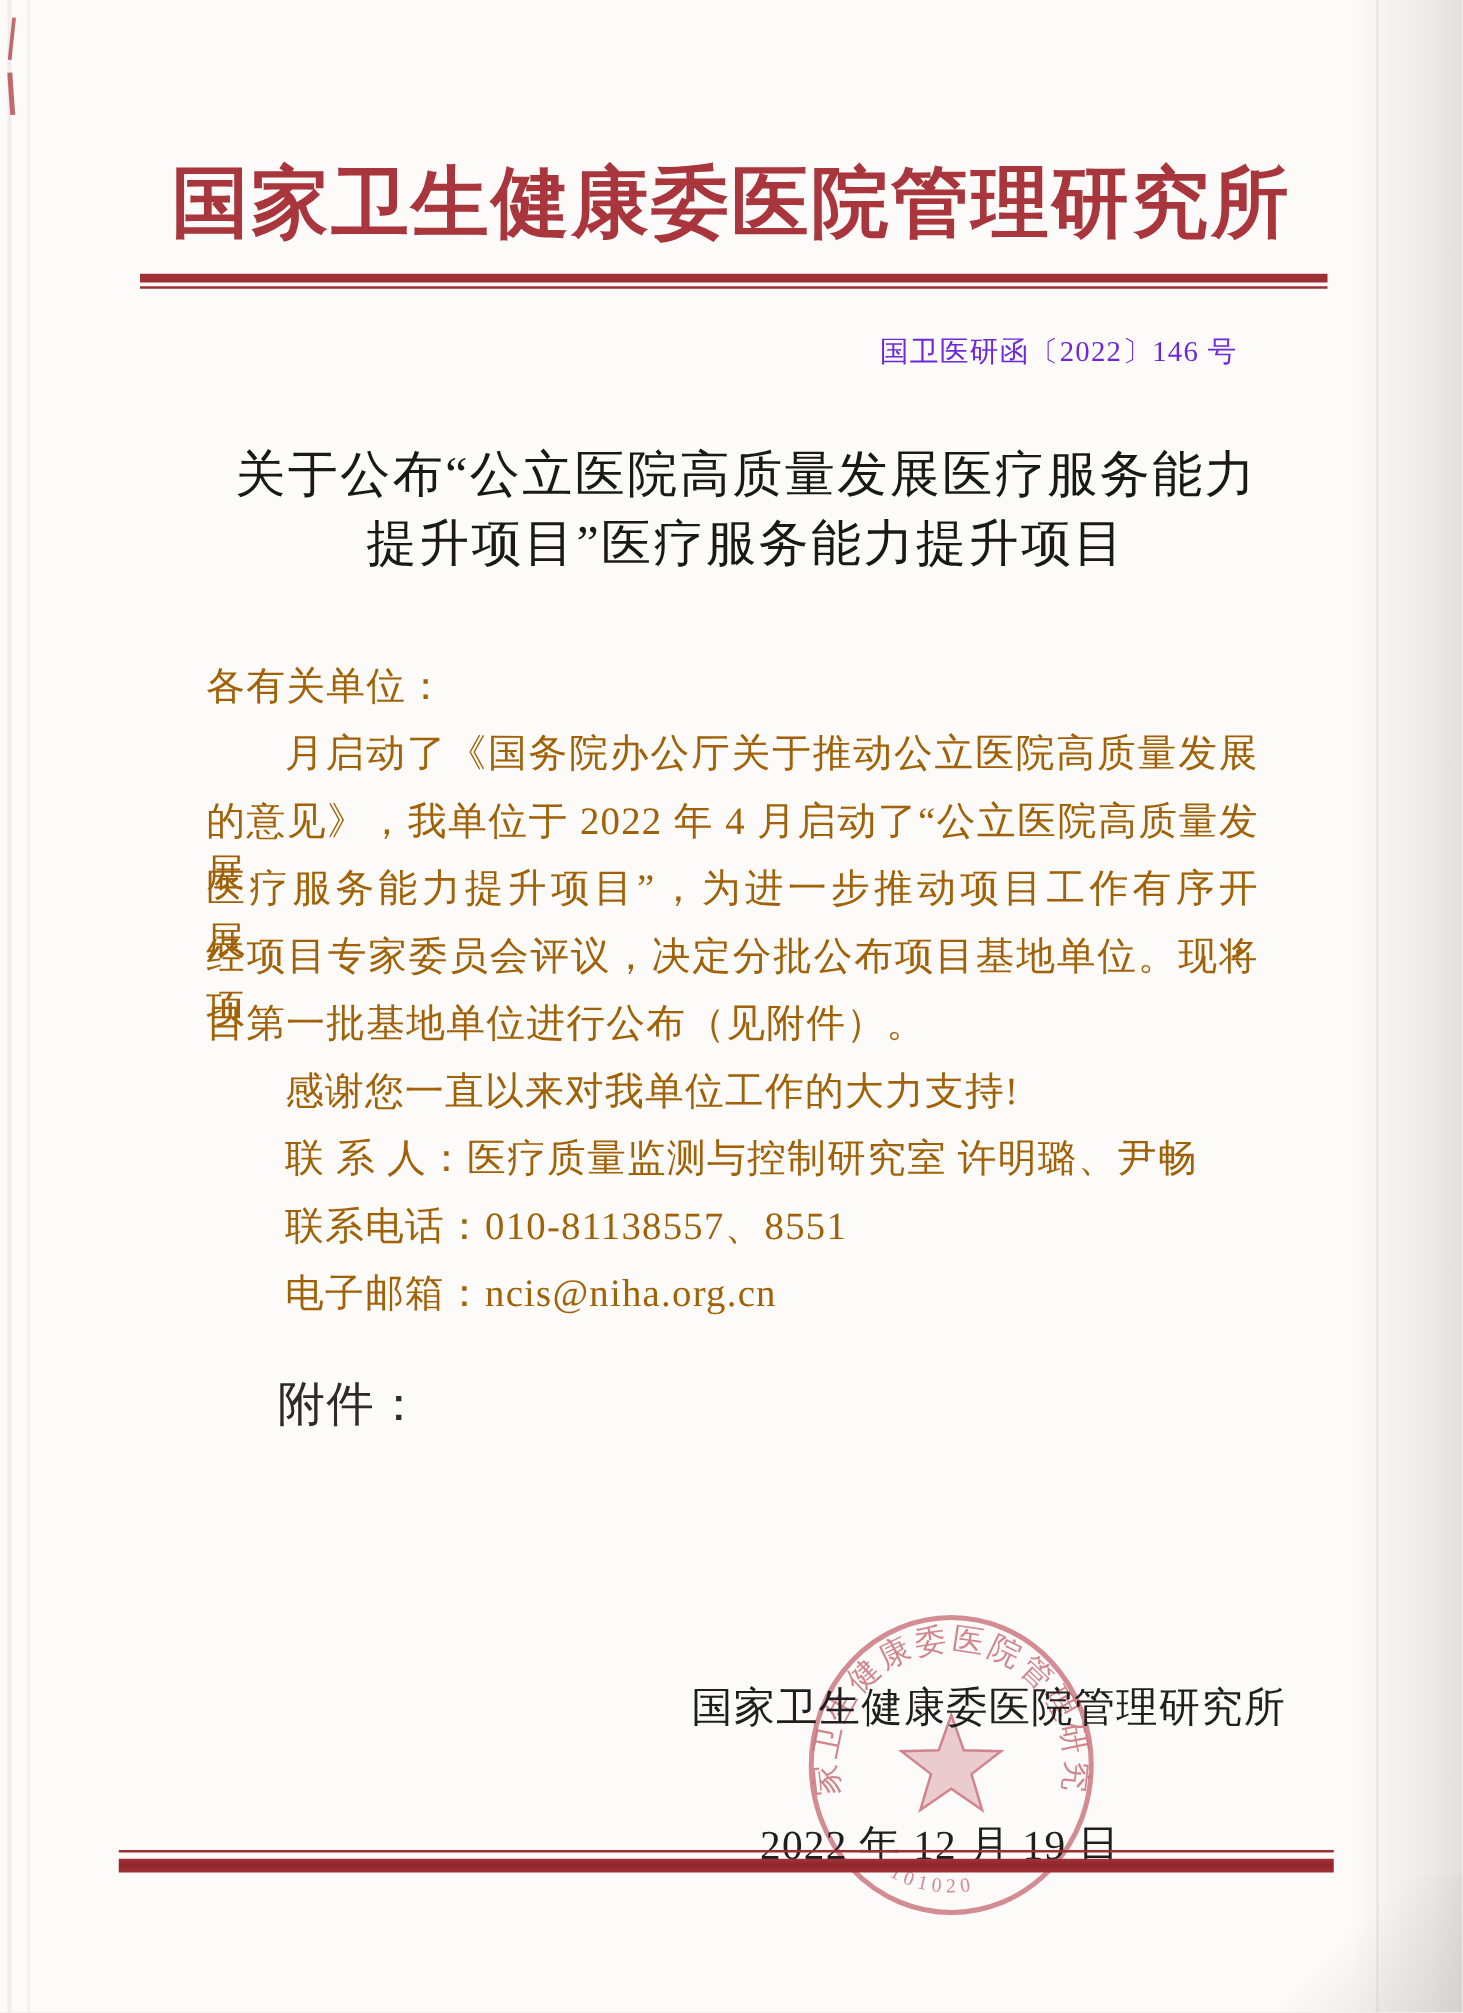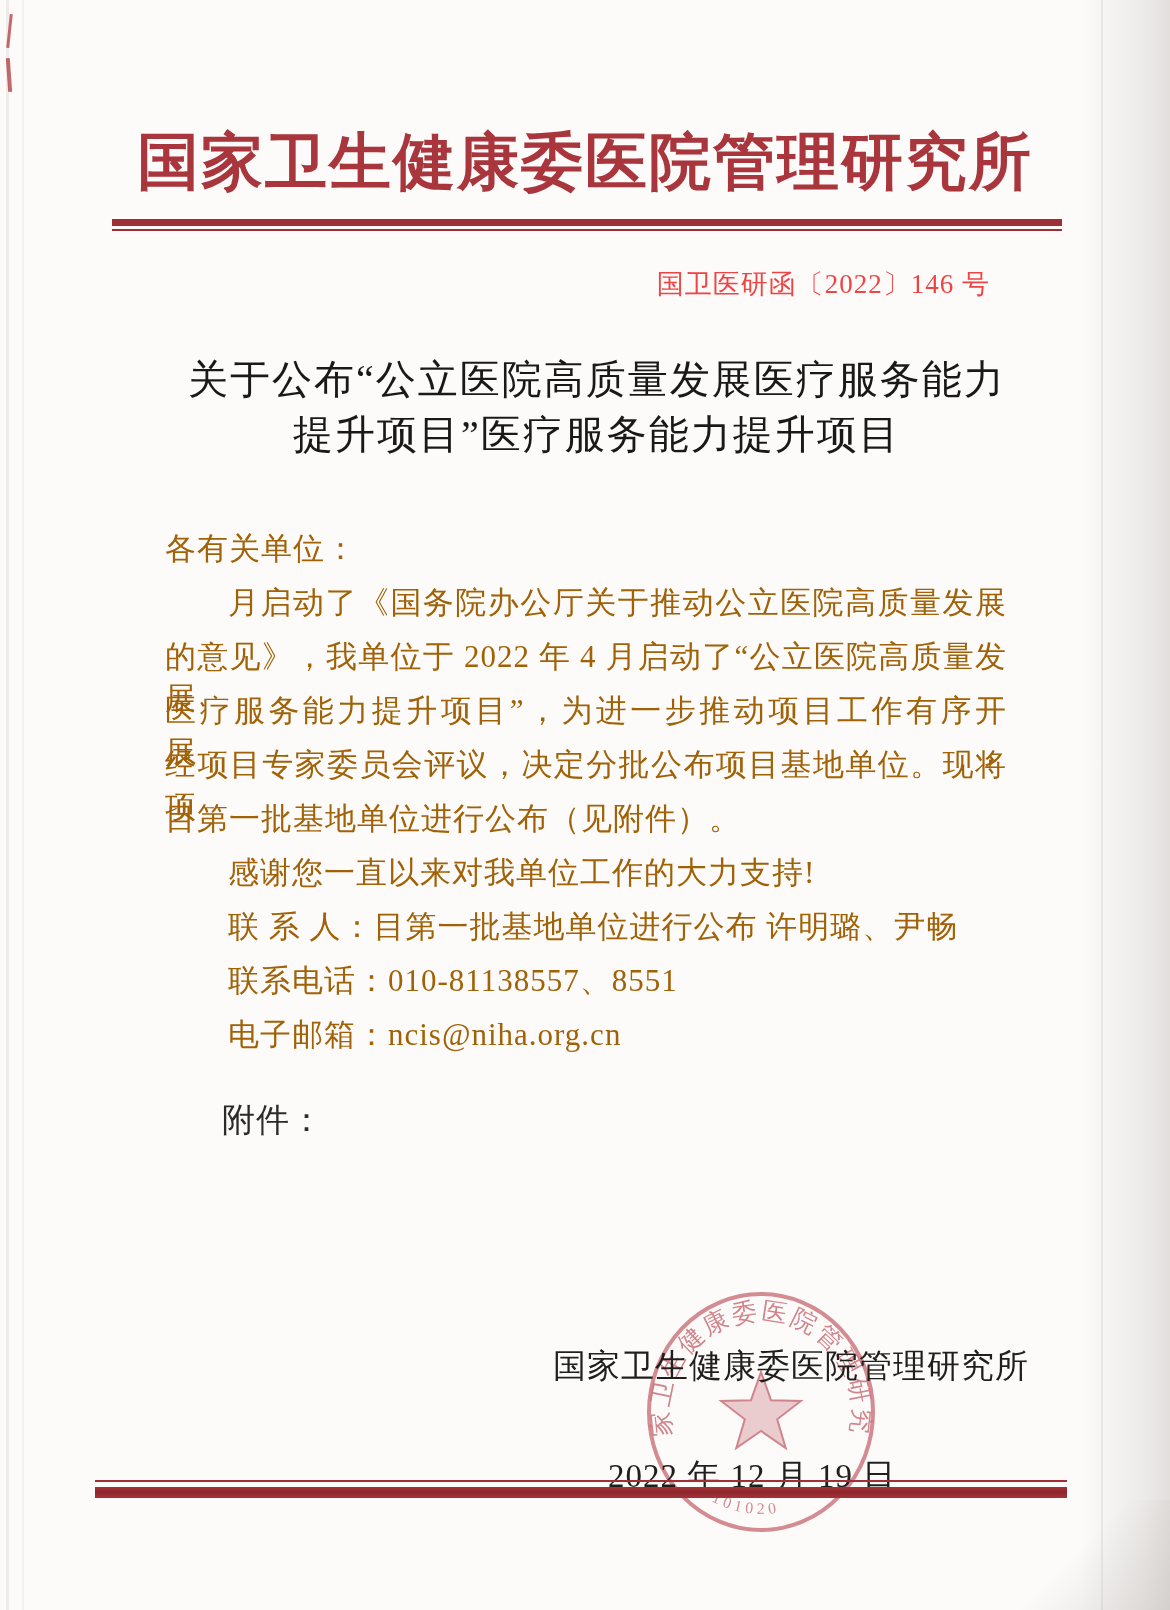--- a/index.html
+++ b/index.html
@@ -32,40 +32,40 @@
   }
   .rule{position:absolute;background:#9d2f35;}
   .rule-top-thick{left:112px;top:219px;width:950px;height:7px;}
   .rule-top-thin{left:112px;top:229px;width:950px;height:2px;}
   .rule-bottom-thin{left:95px;top:1480px;width:972px;height:2px;z-index:3;}
   .rule-bottom-thick{left:95px;top:1487px;width:972px;height:11px;z-index:3;
     background:linear-gradient(to bottom,#a23338,#8e262c 45%,#a23338);}
 
   .doc-number{
     position:absolute;top:266px;right:180px;
-    font-size:27px;letter-spacing:1px;color:#ef4444;white-space:nowrap;
+    font-size:23px;letter-spacing:1px;color:#6d28d9;white-space:nowrap;
   }
 
   .doc-title{
     position:absolute;left:0;top:352px;width:100%;
     text-align:center;font-size:40px;font-weight:400;
     line-height:55px;letter-spacing:2px;color:#1b1918;margin-left:12px;
   }
 
   .body-block{
     position:absolute;left:165px;top:528px;width:842px;
     font-size:31px;color:#a16207;letter-spacing:1px;
   }
   .line{height:54px;white-space:nowrap;}
   .ind{padding-left:63px;}
   .just{white-space:normal;text-align:justify;text-align-last:justify;}
 
   .attachment{
     position:absolute;left:222px;top:1098px;width:800px;
-    font-size:33px;letter-spacing:1px;color:#2d2a28;display:flex;flex-direction:column;
+    font-size:38px;letter-spacing:1px;color:#2d2a28;display:flex;flex-direction:column;
   }
   .att-label{white-space:nowrap;}
   .att-content .line{height:54px;}
 
   .sig-org{
     position:absolute;left:553px;top:1344px;z-index:3;
     font-size:33px;letter-spacing:1px;color:#211f1d;white-space:nowrap;
   }
   .sig-date{
     position:absolute;left:608px;top:1422px;z-index:3;
@@ -98,21 +98,21 @@
   </div>
 
   <div class="body-block">
     <div class="line">各有关单位：</div>
     <div class="line ind just">月启动了《国务院办公厅关于推动公立医院高质量发展</div>
     <div class="line just">的意见》，我单位于 2022 年 4 月启动了“公立医院高质量发展</div>
     <div class="line just">医疗服务能力提升项目”，为进一步推动项目工作有序开展，</div>
     <div class="line just">经项目专家委员会评议，决定分批公布项目基地单位。现将项</div>
     <div class="line">目第一批基地单位进行公布（见附件）。</div>
     <div class="line ind">感谢您一直以来对我单位工作的大力支持!</div>
-    <div class="line ind">联 系 人：目第一批基地单位进行公布  许明璐、尹畅</div>
+    <div class="line ind">联 系 人：医疗质量监测与控制研究室  许明璐、尹畅</div>
     <div class="line ind">联系电话：010-81138557、8551</div>
     <div class="line ind">电子邮箱：ncis@niha.org.cn</div>
   </div>
 
   <div class="attachment">
     <div class="att-label">附件：</div>
   </div>
 
   <svg class="seal" width="250" height="260" viewBox="0 0 250 260">
     <ellipse cx="125" cy="130" rx="112" ry="118" fill="none" stroke="#c56670" stroke-width="4" opacity="0.85"></ellipse>

